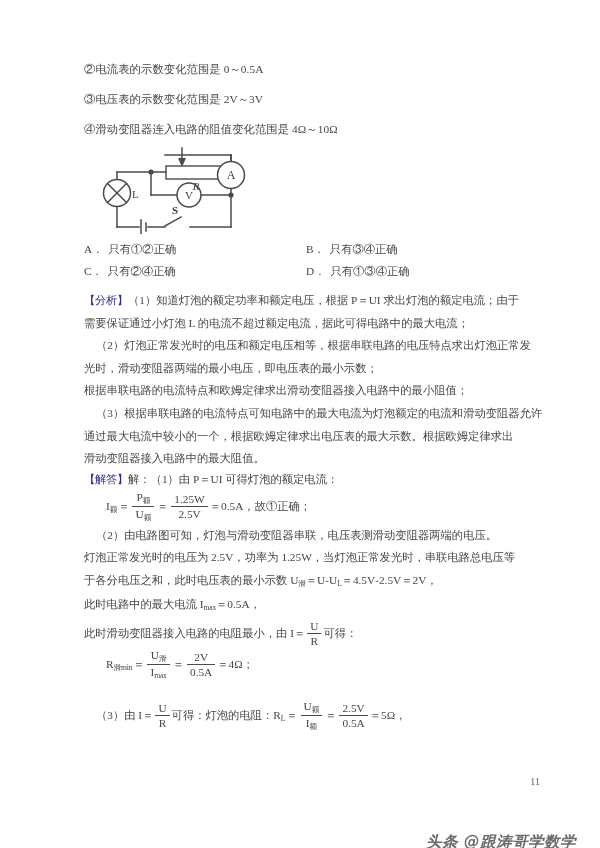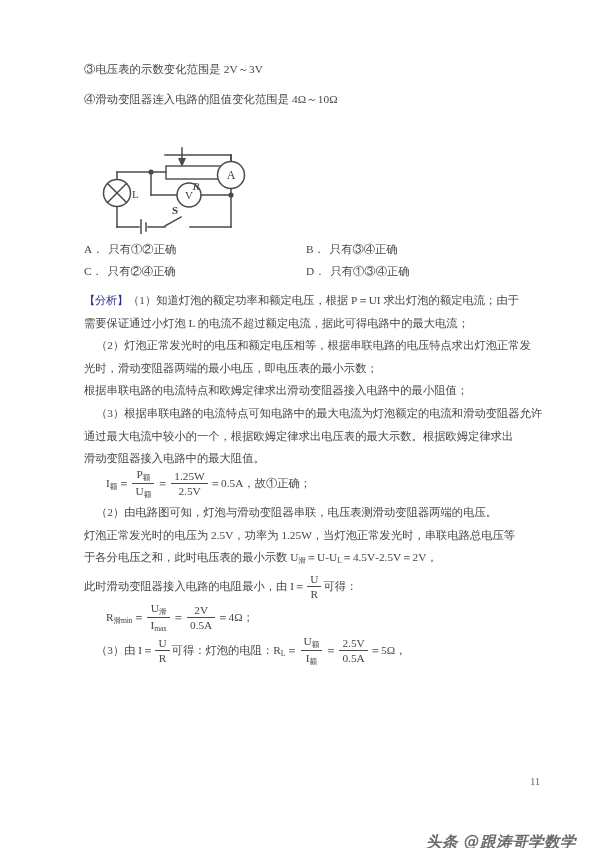--- a/index.html
+++ b/index.html
@@ -113,20 +113,21 @@
     letter-spacing: 0.5px;
     white-space: nowrap;
   }
 </style>
 </head>
 <body>
 
 <div class="page">
 
   <div class="body-col">
+    <div class="line stmt">②电流表的示数变化范围是 0～0.5A</div>
     <div class="line stmt">③电压表的示数变化范围是 2V～3V</div>
     <div class="line stmt">④滑动变阻器连入电路的阻值变化范围是 4Ω～10Ω</div>
   </div>
 
   <div class="circuit">
     <svg width="232" height="88" viewBox="0 0 232 88" xmlns="http://www.w3.org/2000/svg">
       <g stroke="#4a4a4a" stroke-width="1.5" fill="none" stroke-linecap="square">
 
         <path d="M73 9 L139 9"></path>
 
@@ -197,38 +198,40 @@
     <div class="p">需要保证通过小灯泡 L 的电流不超过额定电流，据此可得电路中的最大电流；</div>
     <div class="p ind">（2）灯泡正常发光时的电压和额定电压相等，根据串联电路的电压特点求出灯泡正常发</div>
     <div class="p">光时，滑动变阻器两端的最小电压，即电压表的最小示数；</div>
     <div class="p">根据串联电路的电流特点和欧姆定律求出滑动变阻器接入电路中的最小阻值；</div>
     <div class="p ind">（3）根据串联电路的电流特点可知电路中的最大电流为灯泡额定的电流和滑动变阻器允许</div>
     <div class="p">通过最大电流中较小的一个，根据欧姆定律求出电压表的最大示数。根据欧姆定律求出</div>
     <div class="p">滑动变阻器接入电路中的最大阻值。</div>
   </div>
 
   <div class="solution">
+    <div class="p"><span class="tag">【解答】</span><span>解：（1）由 P＝UI 可得灯泡的额定电流：</span></div>
 
     <div class="mathline" style="padding-left:22px;">
       <span>I</span><sub class="sb">额</sub><span class="eq">＝</span><span class="frac"><span class="num"><span>P</span><sub class="sb">额</sub></span><span class="den"><span>U</span><sub class="sb">额</sub></span></span><span class="eq">＝</span><span class="frac"><span class="num">1.25W</span><span class="den">2.5V</span></span><span>＝0.5A，故①正确；</span>
     </div>
 
     <div class="p ind">（2）由电路图可知，灯泡与滑动变阻器串联，电压表测滑动变阻器两端的电压。</div>
     <div class="p">灯泡正常发光时的电压为 2.5V，功率为 1.25W，当灯泡正常发光时，串联电路总电压等</div>
 
     <div class="p"><span>于各分电压之和，此时电压表的最小示数 U</span><sub class="sb">滑</sub><span>＝U‐U</span><sub class="sb">L</sub><span>＝4.5V‐2.5V＝2V，</span></div>
 
+    <div class="p"><span>此时电路中的最大电流 I</span><sub class="sb">max</sub><span>＝0.5A，</span></div>
 
     <div class="mathline"><span>此时滑动变阻器接入电路的电阻最小，由 I＝</span><span class="frac"><span class="num">U</span><span class="den">R</span></span><span>可得：</span></div>
 
     <div class="mathline" style="padding-left:22px;font-family:Liberation Serif, serif;">
       <span>R</span><sub class="sb">滑min</sub><span class="eq">＝</span><span class="frac"><span class="num"><span>U</span><sub class="sb">滑</sub></span><span class="den"><span>I</span><sub class="sb">max</sub></span></span><span class="eq">＝</span><span class="frac"><span class="num">2V</span><span class="den">0.5A</span></span><span>＝4Ω；</span>
     </div>
 
-    <div class="mathline" style="padding-left:12px;">
+    <div class="mathline" style="padding-left:12px;margin-top:18px;">
       <span>（3）由 I＝</span><span class="frac"><span class="num">U</span><span class="den">R</span></span><span>可得：灯泡的电阻：</span><span>R</span><sub class="sb">L</sub><span class="eq">＝</span><span class="frac"><span class="num"><span>U</span><sub class="sb">额</sub></span><span class="den"><span>I</span><sub class="sb">额</sub></span></span><span class="eq">＝</span><span class="frac"><span class="num">2.5V</span><span class="den">0.5A</span></span><span>＝5Ω，</span>
     </div>
   </div>
 
   <div class="page-number">11</div>
   <div class="watermark">头条 @跟涛哥学数学</div>
 
 </div>
 
 </body></html>

